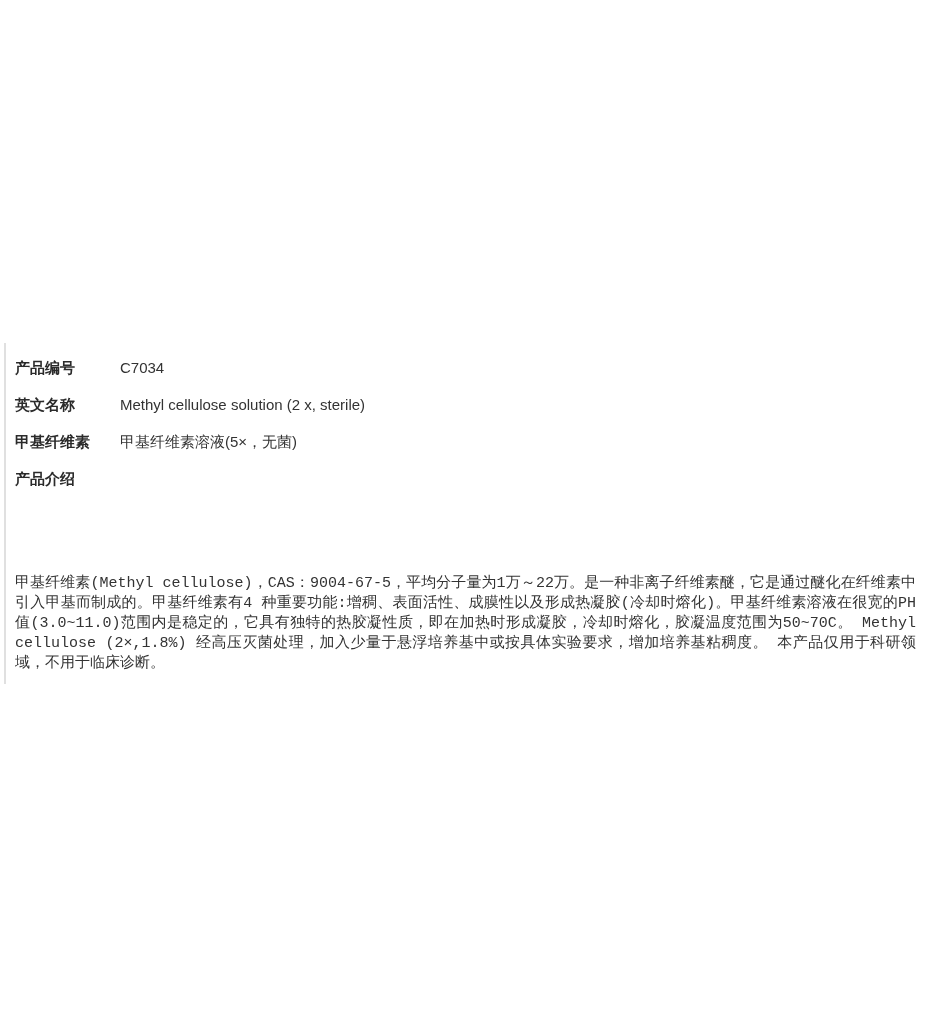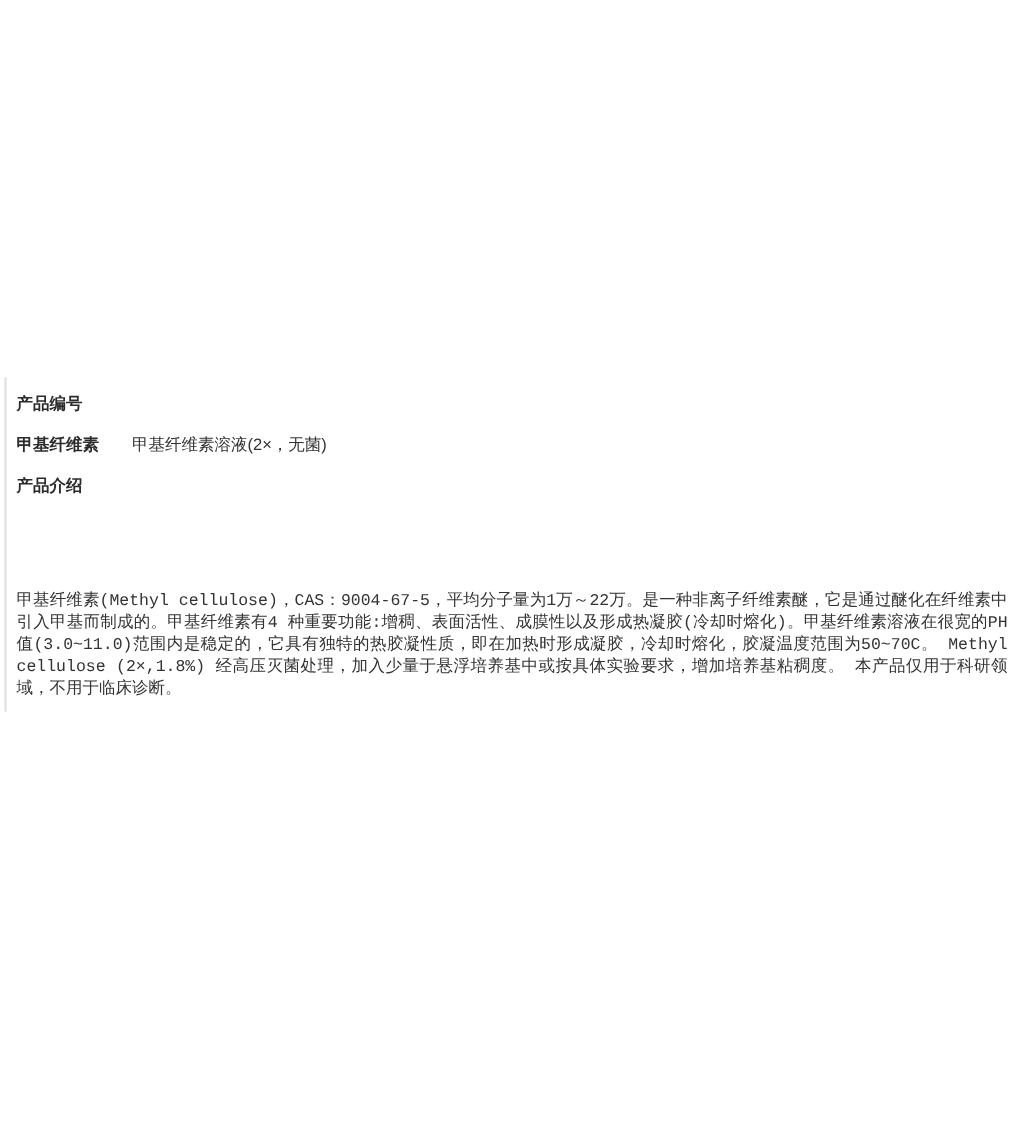--- a/index.html
+++ b/index.html
@@ -53,26 +53,31 @@
 </style>
 </head>
 <body>
 
 <div class="page">
 
   <div class="product-info">
 
     <div class="info-row">
       <div class="row-label">产品编号</div>
+      <div class="row-value">C7034</div>
     </div>
 
+    <div class="info-row">
+      <div class="row-label">英文名称</div>
+      <div class="row-value">Methyl cellulose solution (2 x, sterile)</div>
+    </div>
 
     <div class="info-row">
       <div class="row-label">甲基纤维素</div>
-      <div class="row-value">甲基纤维素溶液(2×，无菌)</div>
+      <div class="row-value">甲基纤维素溶液(5×，无菌)</div>
     </div>
 
 
     <div class="info-row">
       <div class="row-label">产品介绍</div>
       <div class="row-value long-text">甲基纤维素(Methyl cellulose)，CAS：9004-67-5，平均分子量为1万～22万。是一种非离子纤维素醚，它是通过醚化在纤维素中引入甲基而制成的。甲基纤维素有4 种重要功能:增稠、表面活性、成膜性以及形成热凝胶(冷却时熔化)。甲基纤维素溶液在很宽的PH 值(3.0~11.0)范围内是稳定的，它具有独特的热胶凝性质，即在加热时形成凝胶，冷却时熔化，胶凝温度范围为50~70C。 Methyl cellulose (2×,1.8%) 经高压灭菌处理，加入少量于悬浮培养基中或按具体实验要求，增加培养基粘稠度。 本产品仅用于科研领域，不用于临床诊断。</div>
     </div>
 
   </div>
 

